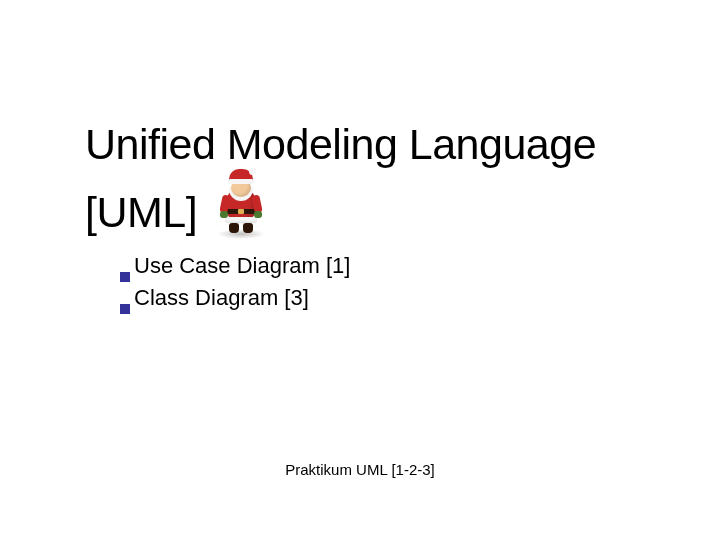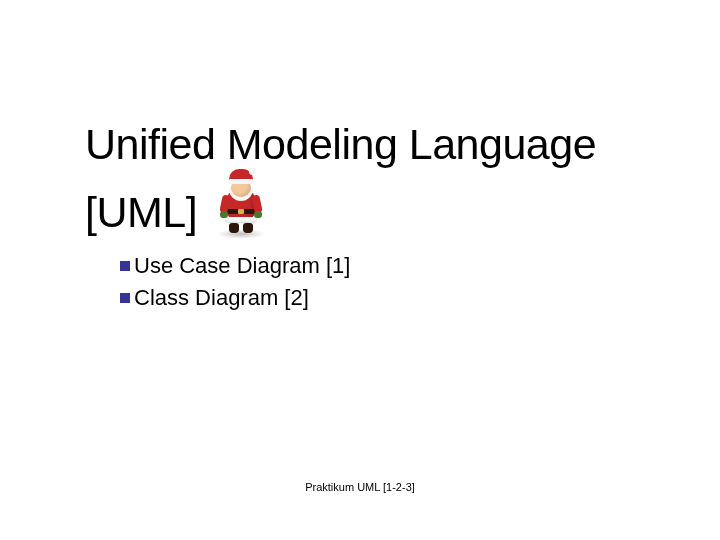--- a/index.html
+++ b/index.html
@@ -36,37 +36,37 @@
   }
   .bullets {
     position: absolute;
     left: 120px;
     top: 250px;
   }
   .bullet-item {
     font-size: 22px;
     line-height: 1.45;
     display: flex;
-    align-items: center;
+    align-items: flex-end;
   }
   .bullet-mark {
     display: inline-block;
     width: 10px;
     height: 10px;
     background: #333399;
     margin-right: 4px;
     flex: 0 0 auto;
   }
   .footer {
     position: absolute;
-    bottom: 47px;
+    bottom: 62px;
     left: 0;
     width: 720px;
     text-align: center;
-    font-size: 11px;
+    font-size: 15px;
   }
 
   
   .santa {
     position: relative;
     width: 60px;
     height: 72px;
     flex: 0 0 auto;
     margin-left: 4px;
     margin-top: -4px;
@@ -250,19 +250,19 @@
     </div>
   </div>
 
   <div class="bullets">
     <div class="bullet-item">
       <span class="bullet-mark"></span>
       <span>Use Case Diagram [1]</span>
     </div>
     <div class="bullet-item">
       <span class="bullet-mark"></span>
-      <span>Class Diagram [2]</span>
+      <span>Class Diagram [3]</span>
     </div>
   </div>
 
   <div class="footer">Praktikum UML [1-2-3]</div>
 
 </div>
 
 </body></html>

